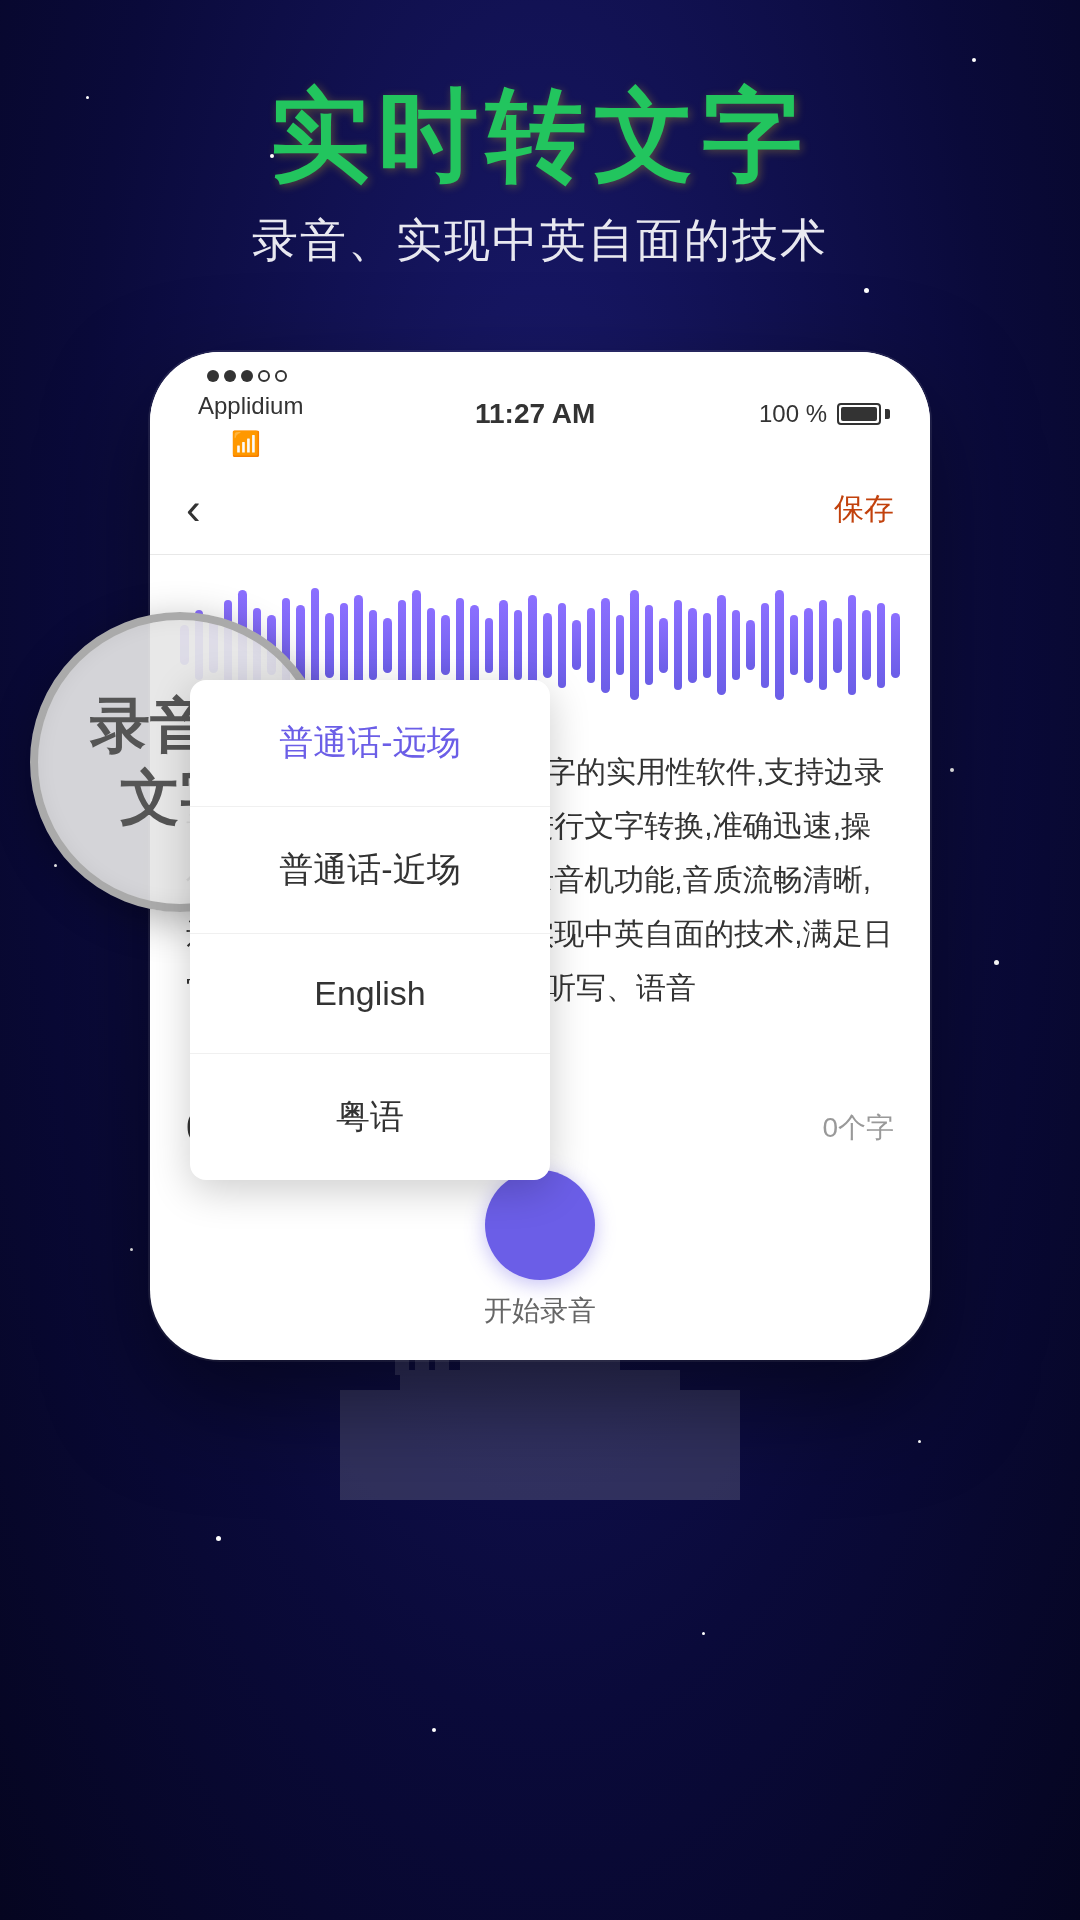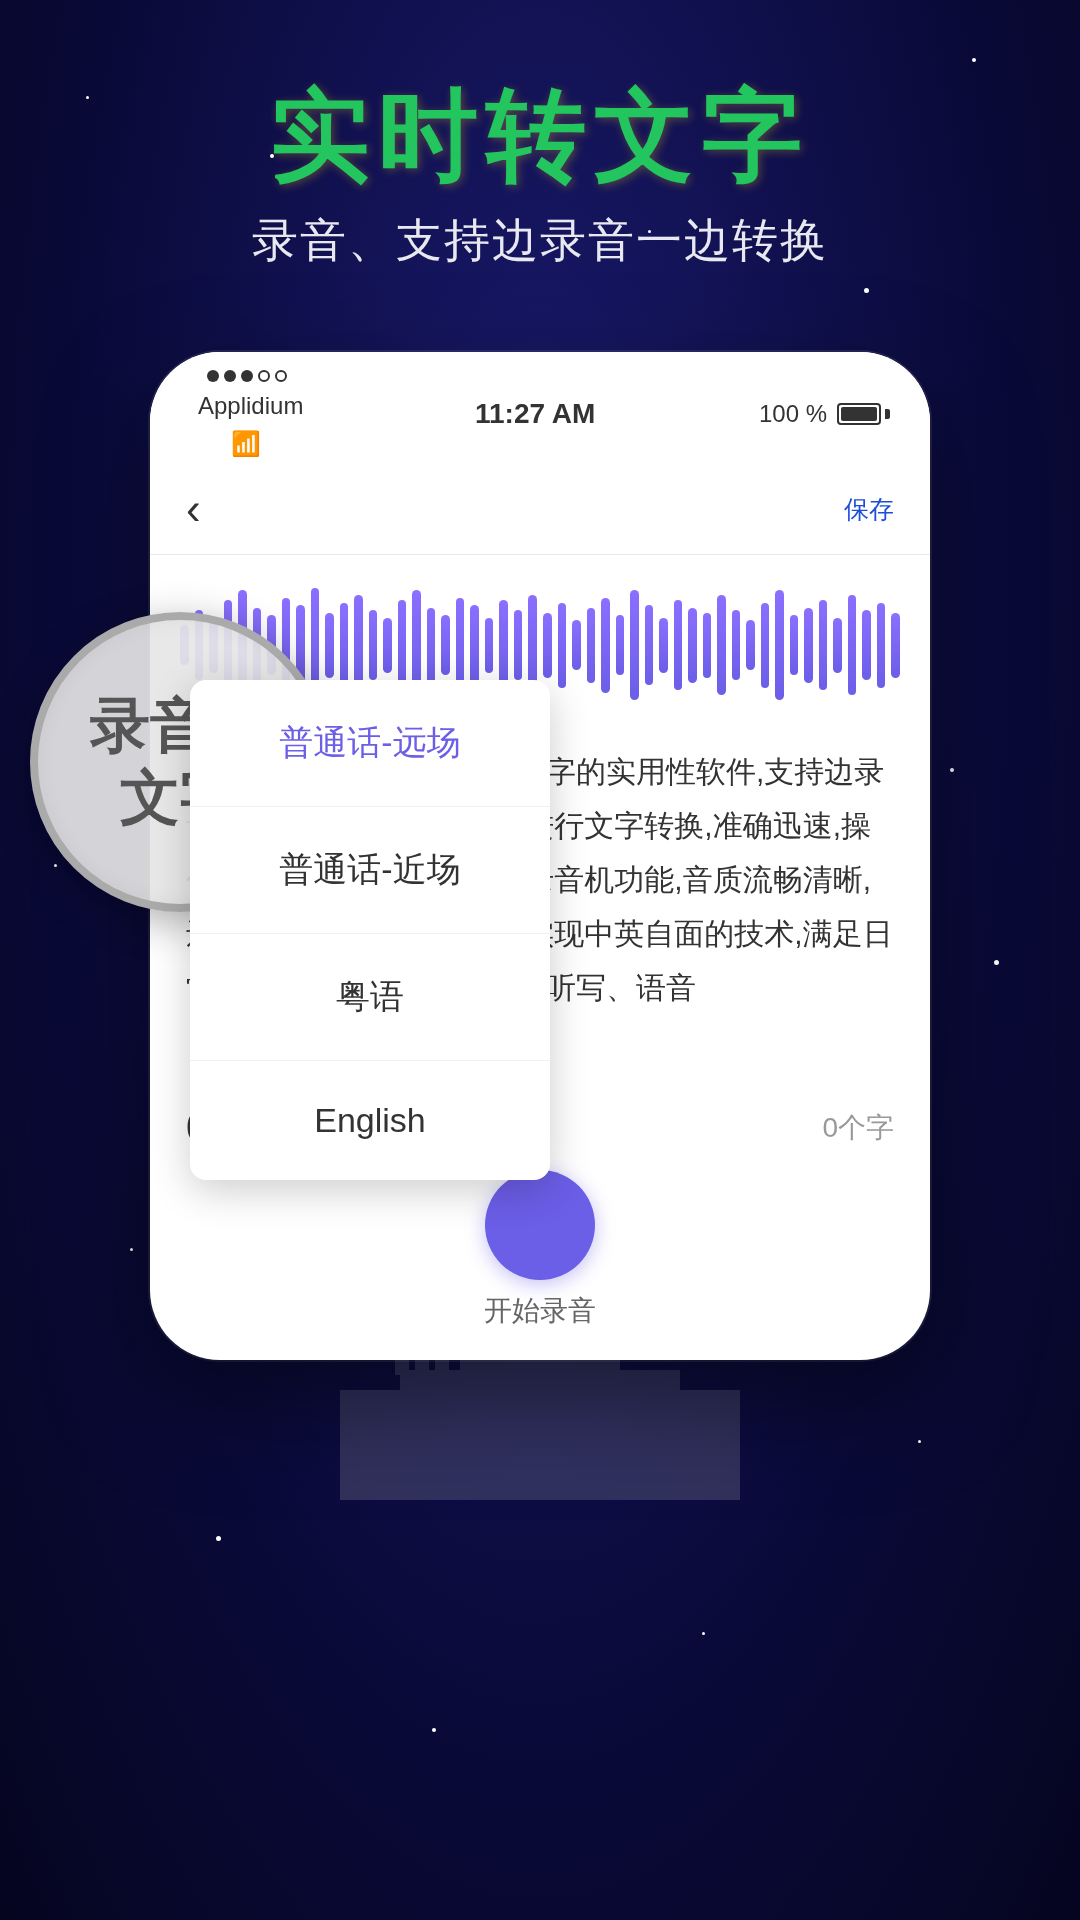--- a/index.html
+++ b/index.html
@@ -176,22 +176,22 @@
       cursor: pointer;
     }
 
     .nav-title {
       font-size: 34px;
       font-weight: 600;
       color: #222;
     }
 
     .save-btn {
-      font-size: 25px;
-      color: #1d4ed8;
+      font-size: 30px;
+      color: #c2410c;
       cursor: pointer;
     }
 
     
     .waveform-area {
       padding: 30px 30px 20px;
       background: white;
     }
 
     .waveform {
@@ -407,21 +407,21 @@
     <rect x="255" y="65" width="14" height="20" fill="white"></rect>
 
     <polygon points="300,0 330,80 270,80" fill="white"></polygon>
   </svg>
 </div>
 
 <div class="page">
 
   <div class="top-section">
     <div class="main-title">实时转文字</div>
-    <div class="sub-title">录音、支持边录音一边转换</div>
+    <div class="sub-title">录音、实现中英自面的技术</div>
   </div>
 
   <div class="phone-container" style="position:relative;">
 
     <div class="phone-mockup">
 
       <div class="status-bar">
         <div class="status-left">
           <div class="signal-dots">
             <div class="dot"></div>
@@ -527,19 +527,19 @@
           <span>录音转</span><br><span>文字</span>
         </div>
 
         <div class="magnifier-handle"></div>
       </div>
     </div>
 
     <div class="dropdown-menu" id="dropdown-menu">
     <div class="dropdown-item active">普通话-远场</div>
         <div class="dropdown-item">普通话-近场</div>
+        <div class="dropdown-item">English</div>
         <div class="dropdown-item">粤语</div>
-        <div class="dropdown-item">English</div>
       </div>
 
   </div>
 
 </div>
 
 </body></html>

